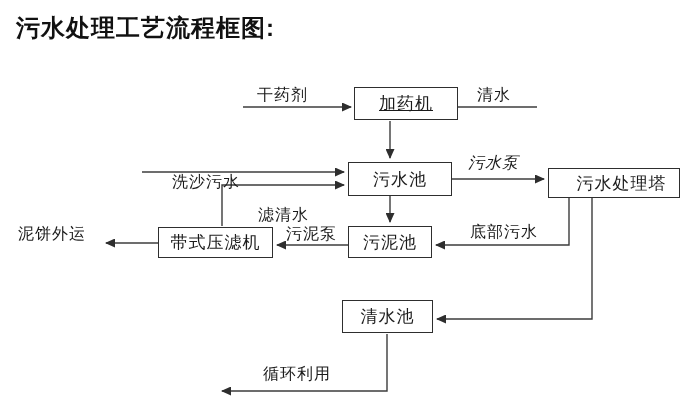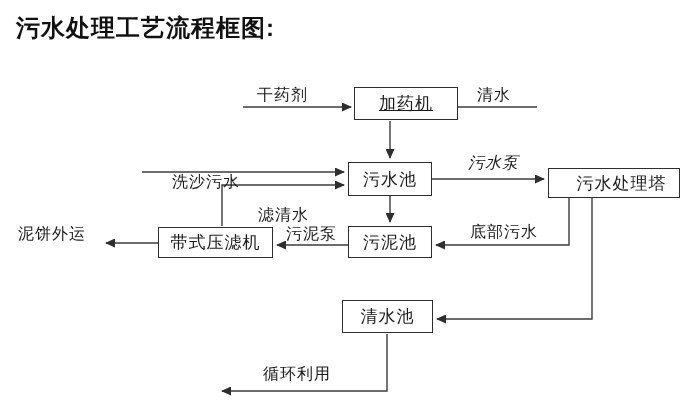--- a/index.html
+++ b/index.html
@@ -40,21 +40,21 @@
     background: #ffffff;
     display: flex;
     align-items: center;
     justify-content: center;
     font-size: 17px;
     letter-spacing: 1px;
     color: #1a1a1a;
     white-space: nowrap;
   }
   #node-dosing-machine   { left: 354px; top:  87px; width:  104px; height: 33px; text-decoration: underline; }
-  #node-sewage-pool      { left: 348px; top: 162px; width:  84px; height: 34px; }
+  #node-sewage-pool      { left: 348px; top: 162px; width:  104px; height: 34px; }
   #node-treatment-tower  { left: 548px; top: 168px; width: 132px; height: 30px; padding-left: 15px; }
   #node-sludge-pool      { left: 348px; top: 226px; width:  84px; height: 32px; }
   #node-belt-filter      { left: 158px; top: 227px; width: 115px; height: 31px; }
   #node-clean-water-pool { left: 342px; top: 300px; width:  91px; height: 33px; }
   .flow-label {
     position: absolute;
     font-size: 16px;
     letter-spacing: 1px;
     color: #1a1a1a;
     white-space: nowrap;

